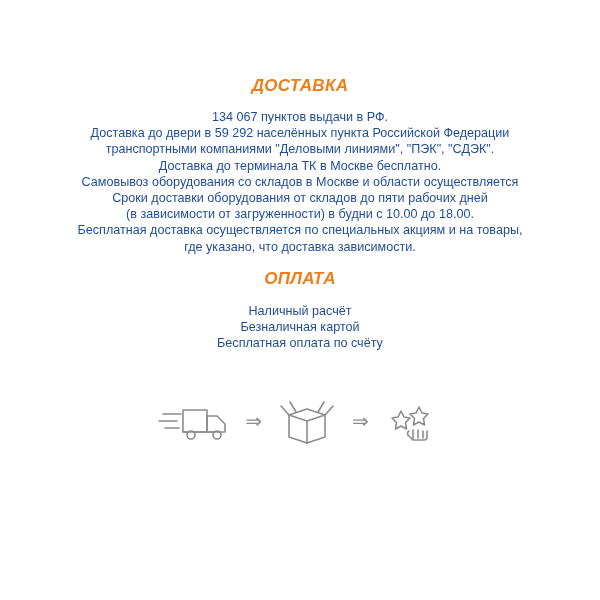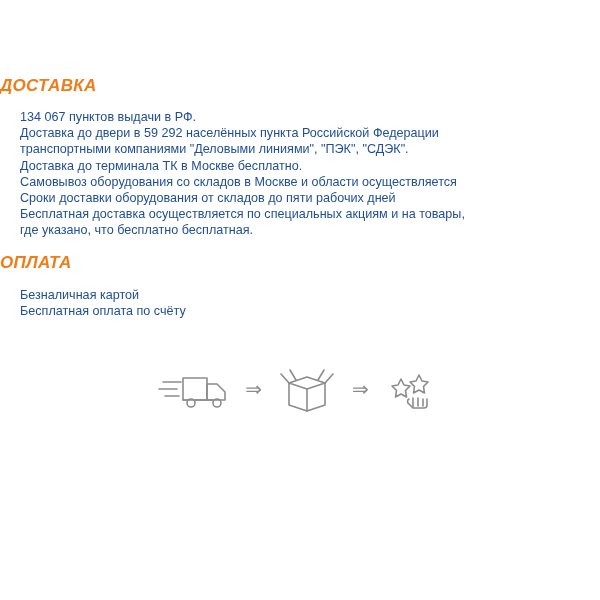--- a/index.html
+++ b/index.html
@@ -14,32 +14,32 @@
     overflow: hidden;
   }
   .page {
     position: relative;
     width: 600px;
     height: 600px;
     box-sizing: border-box;
     padding: 0;
   }
   .section-title {
-    text-align: left;
+    text-align: center;
     font-weight: bold;
     font-style: italic;
     color: #f07d18;
     font-size: 17px;
     letter-spacing: 0.3px;
   }
   #delivery-title {
     margin-top: 76px;
   }
   .body-text {
-    text-align: left;
+    text-align: center;
     color: #1f4e96;
     font-size: 12.6px;
     line-height: 16.2px;
     margin: 0 auto;
     width: 560px;
   }
   #delivery-text {
     margin-top: 13px;
   }
   #payment-title {
@@ -78,27 +78,29 @@
 
   <div class="section-title" id="delivery-title">ДОСТАВКА</div>
 
   <div class="body-text" id="delivery-text">
     <span class="line">134 067 пунктов выдачи в РФ.</span>
     <span class="line">Доставка до двери в 59 292 населённых пункта Российской Федерации</span>
     <span class="line">транспортными компаниями "Деловыми линиями", "ПЭК", "СДЭК".</span>
     <span class="line">Доставка до терминала ТК в Москве бесплатно.</span>
     <span class="line">Самовывоз оборудования со складов в Москве и области осуществляется</span>
     <span class="line">Сроки доставки оборудования от складов до пяти рабочих дней</span>
+    <span class="line">(в зависимости от загруженности) в будни с 10.00 до 18.00.</span>
     <span class="line">Бесплатная доставка осуществляется по специальных акциям и на товары,</span>
-    <span class="line">где указано, что бесплатно бесплатная.</span>
+    <span class="line">где указано, что доставка зависимости.</span>
   </div>
 
   <div class="section-title" id="payment-title">ОПЛАТА</div>
 
   <div class="body-text" id="payment-text">
+    <span class="line">Наличный расчёт</span>
     <span class="line">Безналичная картой</span>
     <span class="line">Бесплатная оплата по счёту</span>
   </div>
 
   <div class="icon-row">
 
     <div class="icon-box">
       <svg width="74" height="48" viewBox="0 0 74 48" fill="none" stroke="#8c8c8c" stroke-width="1.6" stroke-linecap="round" stroke-linejoin="round">
         <path d="M26 12 H50 V34 H26 Z"></path>
         <path d="M50 18 H60 L68 26 V34 H50 Z"></path>

